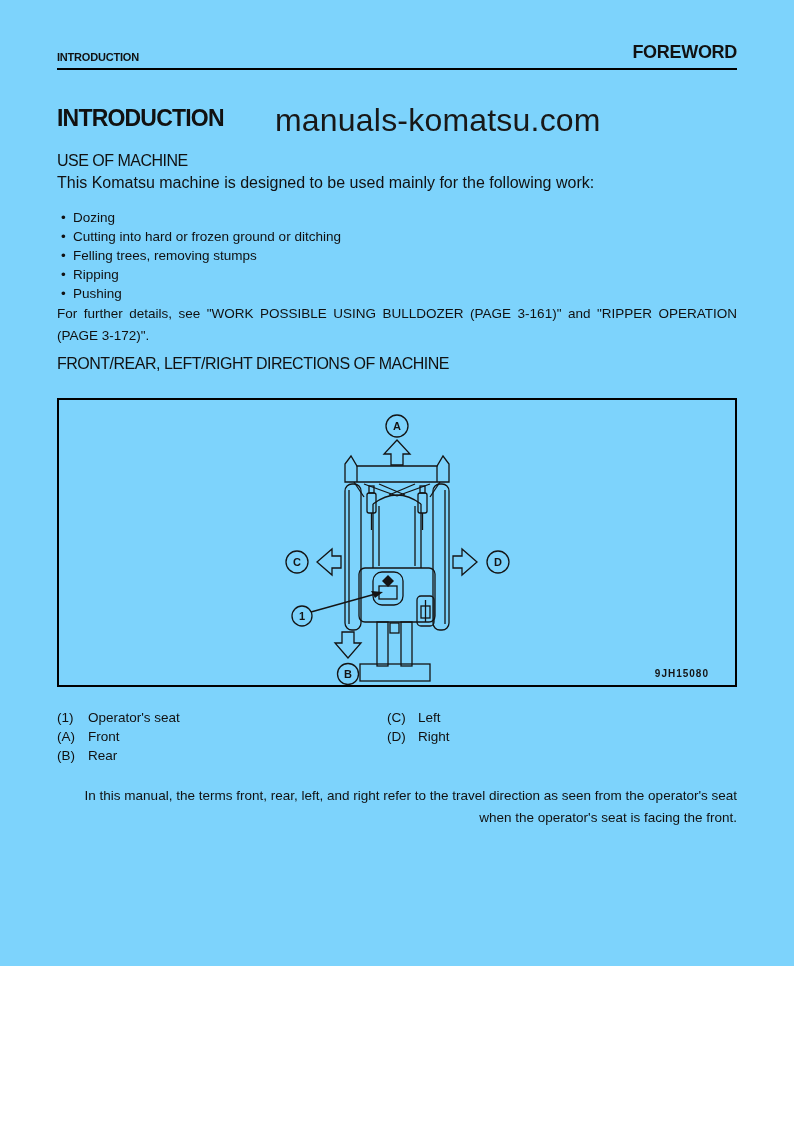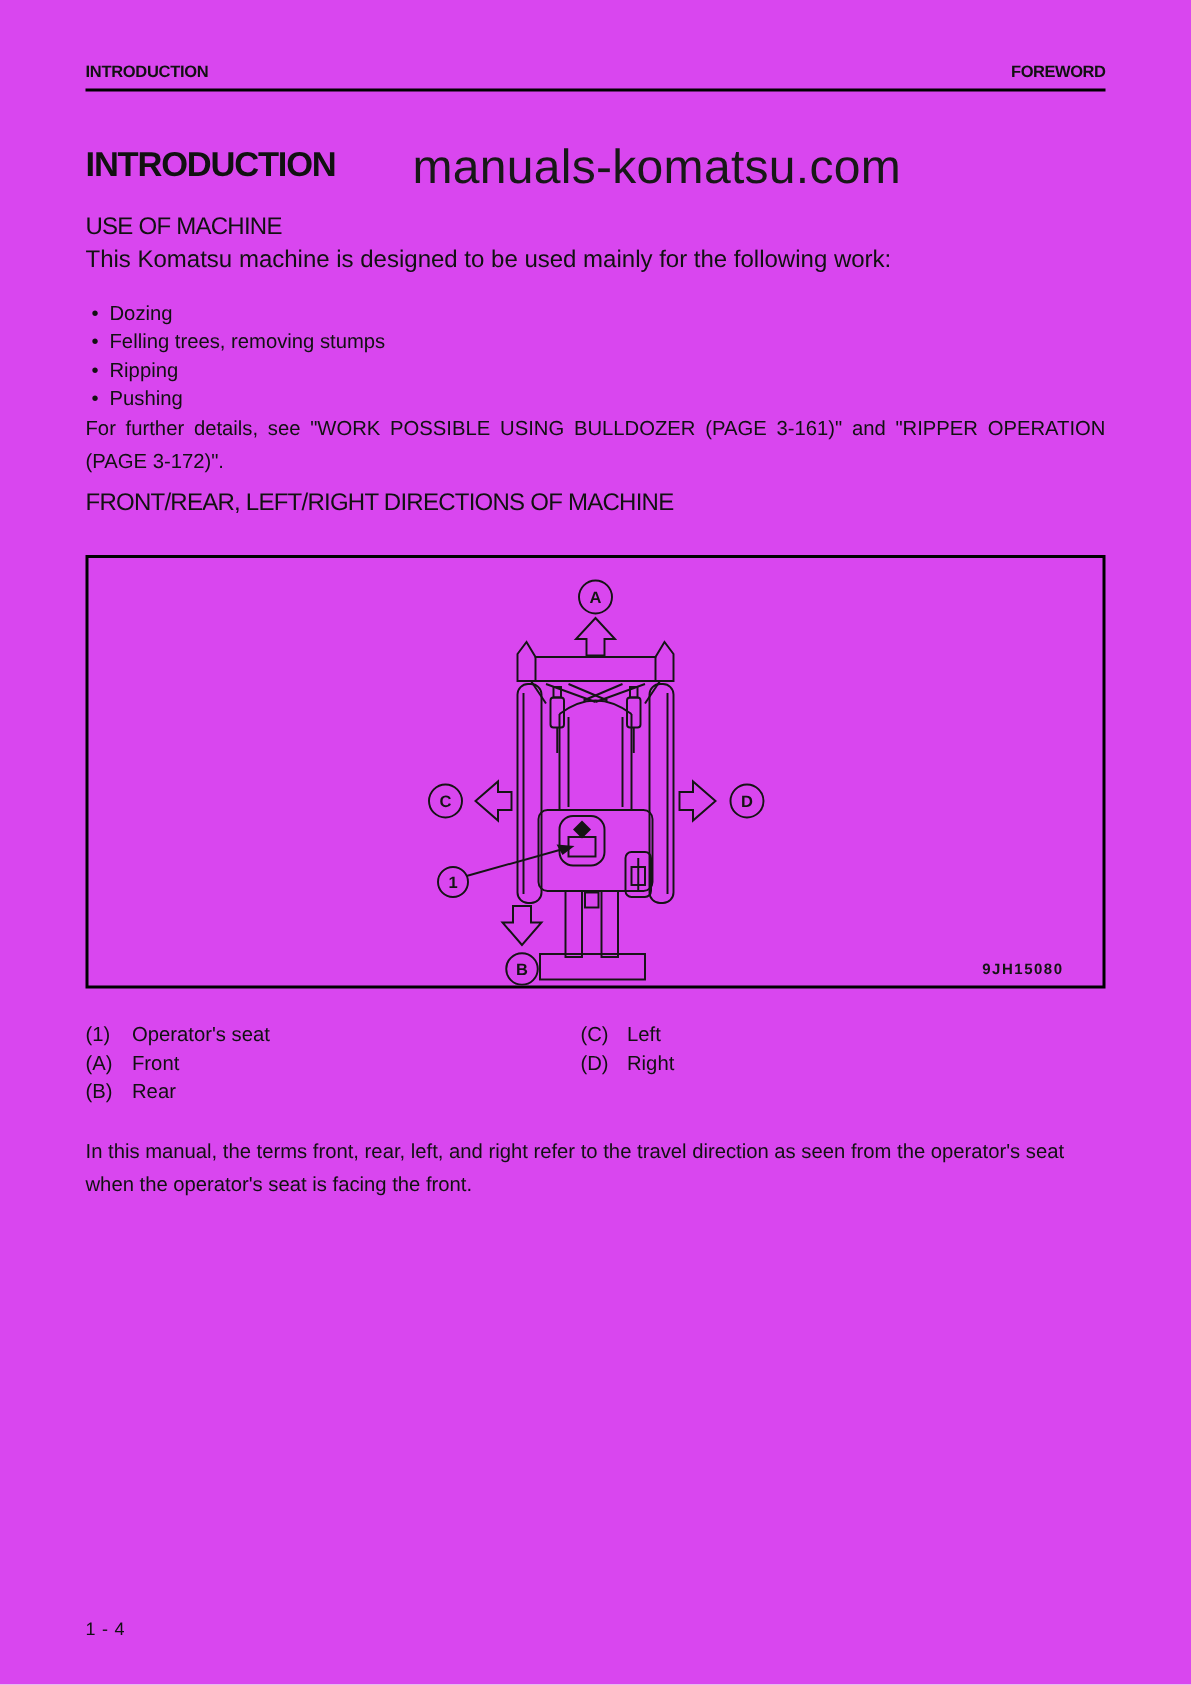--- a/index.html
+++ b/index.html
@@ -5,41 +5,41 @@
   * { margin: 0; padding: 0; box-sizing: border-box; }
   html, body { background: #ffffff; }
   body {
     font-family: "Liberation Sans", "DejaVu Sans", sans-serif;
     color: #111;
     -webkit-font-smoothing: antialiased;
   }
   .page {
     position: relative;
     width: 794px;
-    height: 1123px;
-    background: #d946ef;
+    height: 966px;
+    background: #7dd3fc;
     outline: 1px solid #d9d9d9;
     overflow: hidden;
   }
   .content { width: 680px; margin: 0 57px; }
 
   
   .hdr {
     display: flex;
     justify-content: space-between;
     align-items: flex-end;
     padding-top: 42px;
     padding-bottom: 5px;
     border-bottom: 2px solid #000;
   }
   .hdr-left {
     font-size: 11px; font-weight: 700; letter-spacing: -0.2px;
   }
   .hdr-right {
-    font-size: 11px; font-weight: 700; letter-spacing: -0.3px;
+    font-size: 18px; font-weight: 700; letter-spacing: -0.3px;
   }
 
   
   .title-row { position: relative; margin-top: 36px; height: 24px; }
   h1.doc-title {
     font-size: 23px; font-weight: 700; letter-spacing: -0.8px;
     display: inline-block; line-height: 24px;
   }
   .watermark {
     position: absolute; left: 218px; top: -4px;
@@ -61,21 +61,21 @@
   }
   ul.work-list li::before {
     content: "\2022";
     position: absolute; left: 4px; top: 0;
     font-size: 13.5px;
   }
   p.further {
     font-size: 13.5px; line-height: 22px;
     text-align: justify;
   }
-  p.note { margin-top: 20px; font-size: 13.5px; line-height: 22px; }
+  p.note { margin-top: 20px; font-size: 13.5px; line-height: 22px; text-align: right; }
 
   
   .figure-box {
     margin-top: 26px;
     width: 680px; height: 289px;
     border: 2px solid #000;
     position: relative;
   }
   .figure-box svg { display: block; }
 
@@ -121,20 +121,21 @@
     <div class="title-row">
       <h1 class="doc-title">INTRODUCTION</h1>
       <span class="watermark">manuals-komatsu.com</span>
     </div>
 
     <h2 class="sec sec-use">USE OF MACHINE</h2>
     <p class="body intro">This Komatsu machine is designed to be used mainly for the following work:</p>
 
     <ul class="work-list">
       <li>Dozing</li>
+      <li>Cutting into hard or frozen ground or ditching</li>
       <li>Felling trees, removing stumps</li>
       <li>Ripping</li>
       <li>Pushing</li>
     </ul>
 
     <p class="body further">For further details, see "WORK POSSIBLE USING BULLDOZER (PAGE 3-161)" and "RIPPER OPERATION (PAGE 3-172)".</p>
 
     <h2 class="sec sec-dir">FRONT/REAR, LEFT/RIGHT DIRECTIONS OF MACHINE</h2>
 
     <div class="figure-box">

